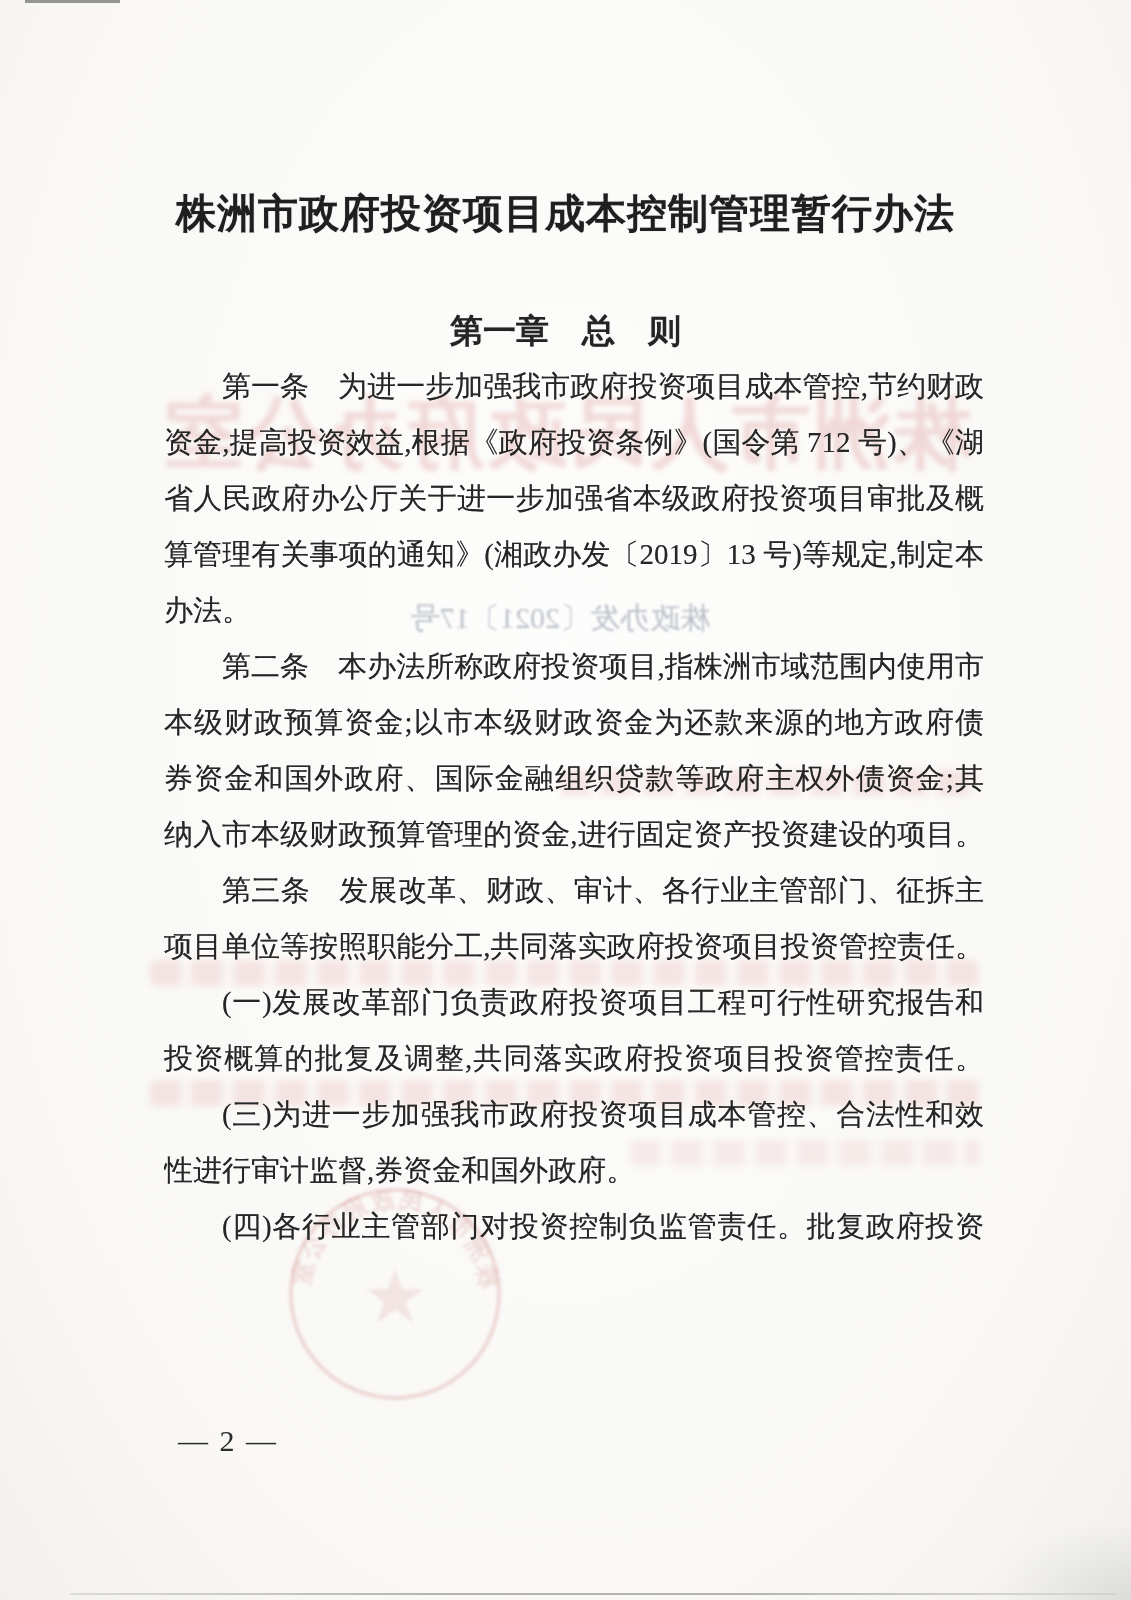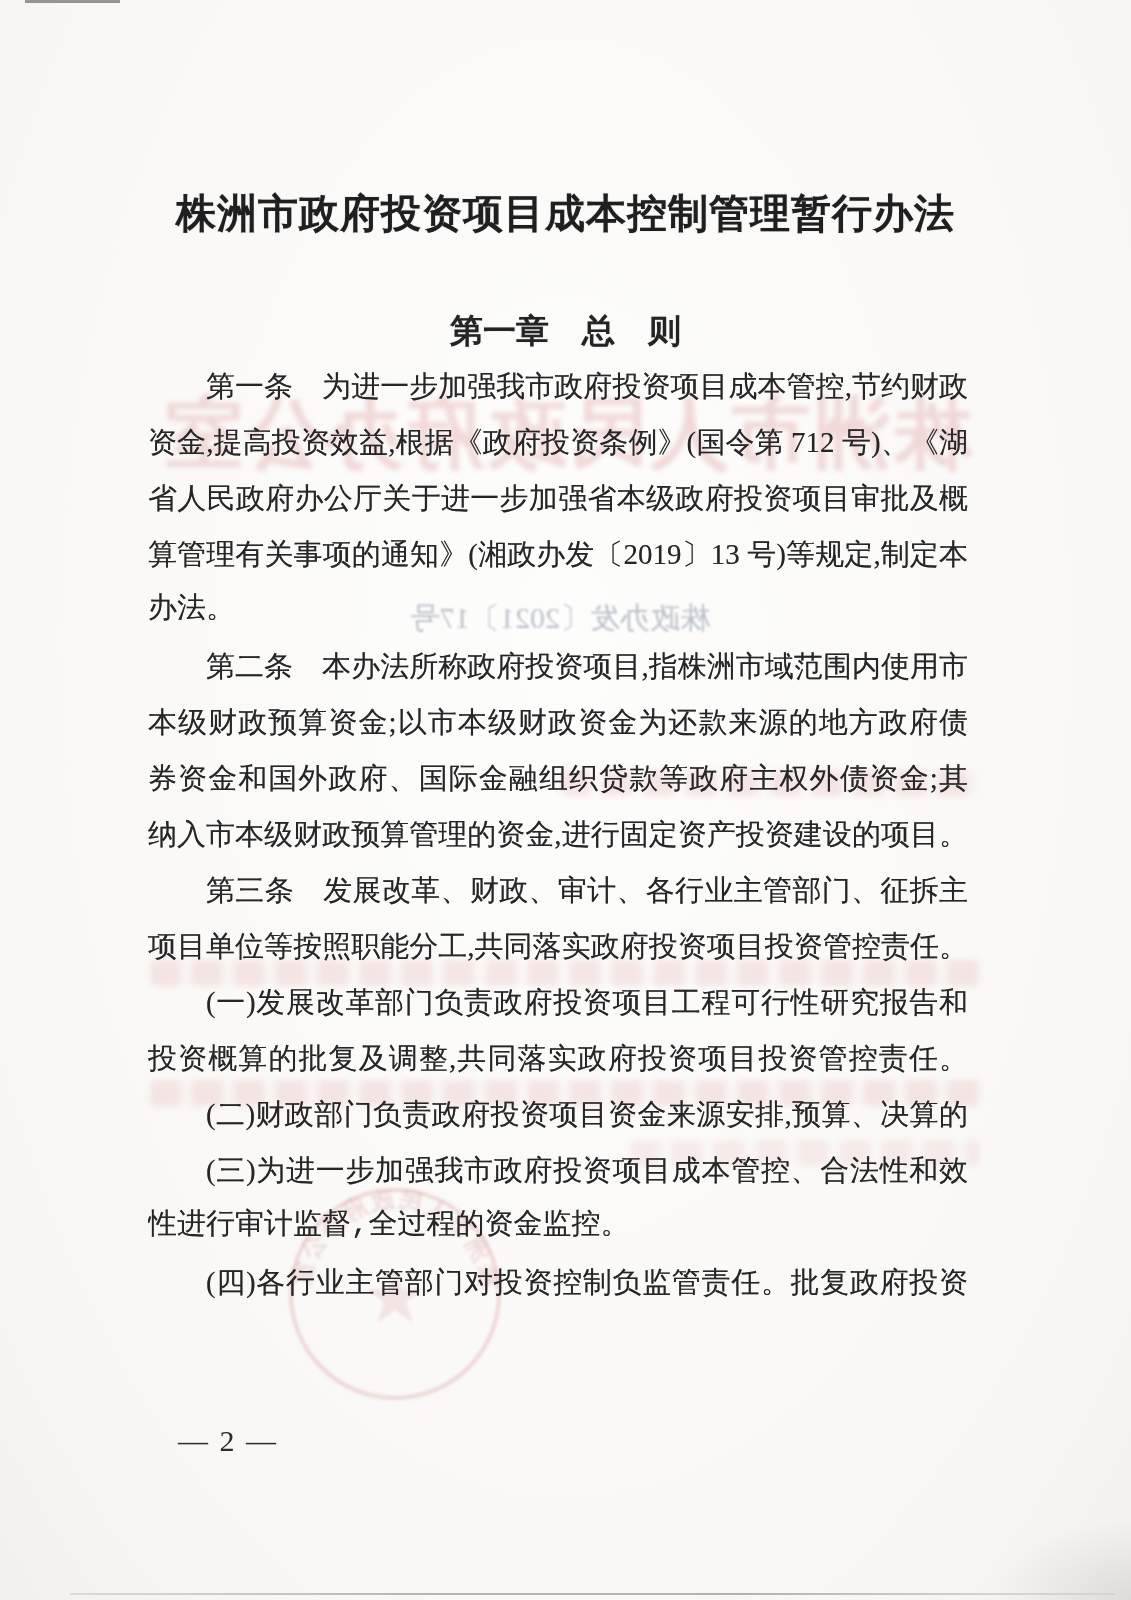--- a/index.html
+++ b/index.html
@@ -107,33 +107,33 @@
     text-align: center;
     font-size: 33px;
     font-weight: 700;
     color: #242424;
     text-shadow: 0 0 1px rgba(40,40,40,0.35);
     white-space: nowrap;
   }
 
   .body-text {
     position: absolute;
-    top: 358px; left: 148px;
+    top: 358px; left: 164px;
     width: 820px;
   }
   .bline {
     height: 56px;
     line-height: 56px;
     font-size: 29px;
     text-align: justify;
     text-shadow: 0 0 0.6px rgba(30,30,30,0.45);
     overflow: hidden;
   }
   .bline.fill { text-align-last: justify; }
-  .bline.end  { text-align-last: left; font-family: Liberation Mono, monospace; }
+  .bline.end  { text-align-last: left; }
   .bline.indent { padding-left: 58px; }
 
   .page-number {
     position: absolute;
     top: 1424px; left: 178px;
     font-size: 30px;
     letter-spacing: 2px;
     color: #2b2b2b;
     white-space: nowrap;
   }
@@ -181,22 +181,21 @@
       <div class="bline fill">算管理有关事项的通知》(湘政办发〔2019〕13 号)等规定,制定本</div>
       <div class="bline end">办法。</div>
       <div class="bline fill indent">第二条　本办法所称政府投资项目,指株洲市域范围内使用市</div>
       <div class="bline fill">本级财政预算资金;以市本级财政资金为还款来源的地方政府债</div>
       <div class="bline fill">券资金和国外政府、国际金融组织贷款等政府主权外债资金;其他</div>
       <div class="bline fill">纳入市本级财政预算管理的资金,进行固定资产投资建设的项目。</div>
       <div class="bline fill indent">第三条　发展改革、财政、审计、各行业主管部门、征拆主体和</div>
       <div class="bline fill">项目单位等按照职能分工,共同落实政府投资项目投资管控责任。</div>
       <div class="bline fill indent">(一)发展改革部门负责政府投资项目工程可行性研究报告和</div>
       <div class="bline fill">投资概算的批复及调整,共同落实政府投资项目投资管控责任。</div>
-      <div class="bline fill indent">(二)财政部门负责政府投资项目资金来源安排,预算、决算的</div>
       <div class="bline fill indent">(三)为进一步加强我市政府投资项目成本管控、合法性和效益</div>
-      <div class="bline end">性进行审计监督,全过程的资金监控。</div>
+      <div class="bline end">性进行审计监督,券资金和国外政府。</div>
       <div class="bline fill indent">(四)各行业主管部门对投资控制负监管责任。批复政府投资</div>
     </div>
 
     <div class="page-number">— 2 —</div>
   </div>
 
 </div>
 
 </body></html>

